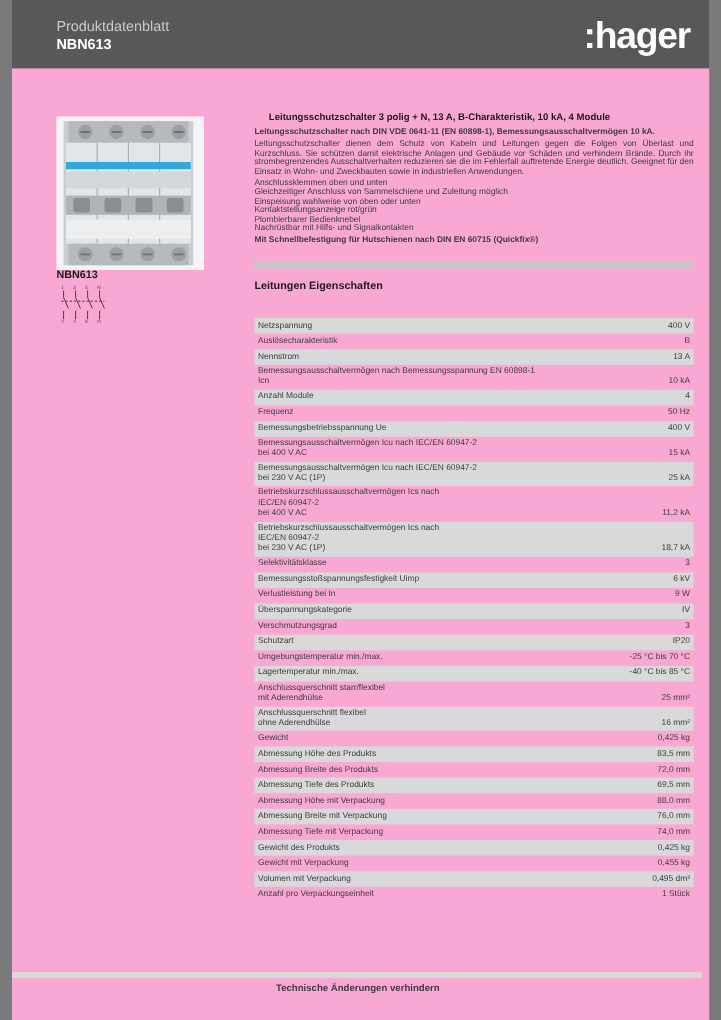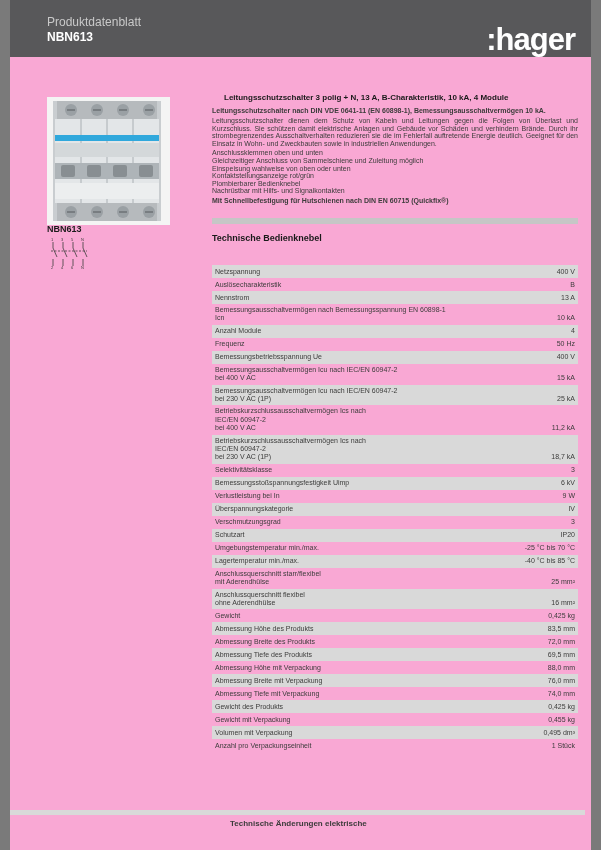--- a/index.html
+++ b/index.html
@@ -3,21 +3,21 @@
 <meta charset="utf-8">
 <style>
   html,body{margin:0;padding:0;background:#7a7a7a;}
   .page{position:relative;width:581px;height:850px;background:#f9a8d4;margin:0 auto;
         font-family:"Liberation Sans",sans-serif;color:#3c3c3b;overflow:hidden;}
 
   
   .hdr{position:absolute;left:0;top:0;width:601px;height:57px;background:#58585a;}
   .hdr-doctype{position:absolute;left:37px;top:15px;font-size:12px;color:#c9c9c9;}
   .hdr-code{position:absolute;left:37px;top:30px;font-size:12px;font-weight:bold;color:#ffffff;}
-  .hdr-logo{position:absolute;right:36px;top:22px;font-size:31px;font-weight:bold;color:#ffffff;
+  .hdr-logo{position:absolute;right:36px;top:12px;font-size:31px;font-weight:bold;color:#ffffff;
             letter-spacing:-1px;font-family:"Liberation Sans",sans-serif;}
   .hdr-logo .colon{letter-spacing:-2px;margin-right:1px;}
 
   
   .photo-box{position:absolute;left:37px;top:97px;width:123px;height:128px;background:#f4f4f4;}
   .photo-box svg{display:block;}
   .photo-caption{position:absolute;left:37px;top:224px;font-size:9px;font-weight:bold;color:#1a1a1a;}
   .diagram{position:absolute;left:37px;top:237px;width:48px;height:32px;}
 
   
@@ -140,21 +140,21 @@
         <p class="desc-feature">Anschlussklemmen oben und unten</p>
         <p class="desc-feature">Gleichzeitiger Anschluss von Sammelschiene und Zuleitung möglich</p>
         <p class="desc-feature">Einspeisung wahlweise von oben oder unten</p>
         <p class="desc-feature">Kontaktstellungsanzeige rot/grün</p>
         <p class="desc-feature">Plombierbarer Bedienknebel</p>
         <p class="desc-feature">Nachrüstbar mit Hilfs- und Signalkontakten</p>
       </div>
     <p class="desc-note">Mit Schnellbefestigung für Hutschienen nach DIN EN 60715 (Quickfix®)</p>
 
     <div class="bar bar-top"></div>
-    <p class="section-title">Technische Bedienknebel</p>
+    <p class="section-title">Leitungen Eigenschaften</p>
 
     <div class="spec-table" id="spec-table">
         <div class="spec-row shade">
           <div class="lbl">
             <div>Netzspannung</div>
           </div>
           <div class="val">400 V</div>
         </div>
         <div class="spec-row">
           <div class="lbl">
@@ -348,15 +348,15 @@
         <div class="spec-row">
           <div class="lbl">
             <div>Anzahl pro Verpackungseinheit</div>
           </div>
           <div class="val">1 Stück</div>
         </div>
       </div>
   </div>
 
   <div class="footer-bar"></div>
-  <div class="footer-note">Technische Änderungen elektrische</div>
+  <div class="footer-note">Technische Änderungen verhindern</div>
 
 </div>
 
 </body></html>

